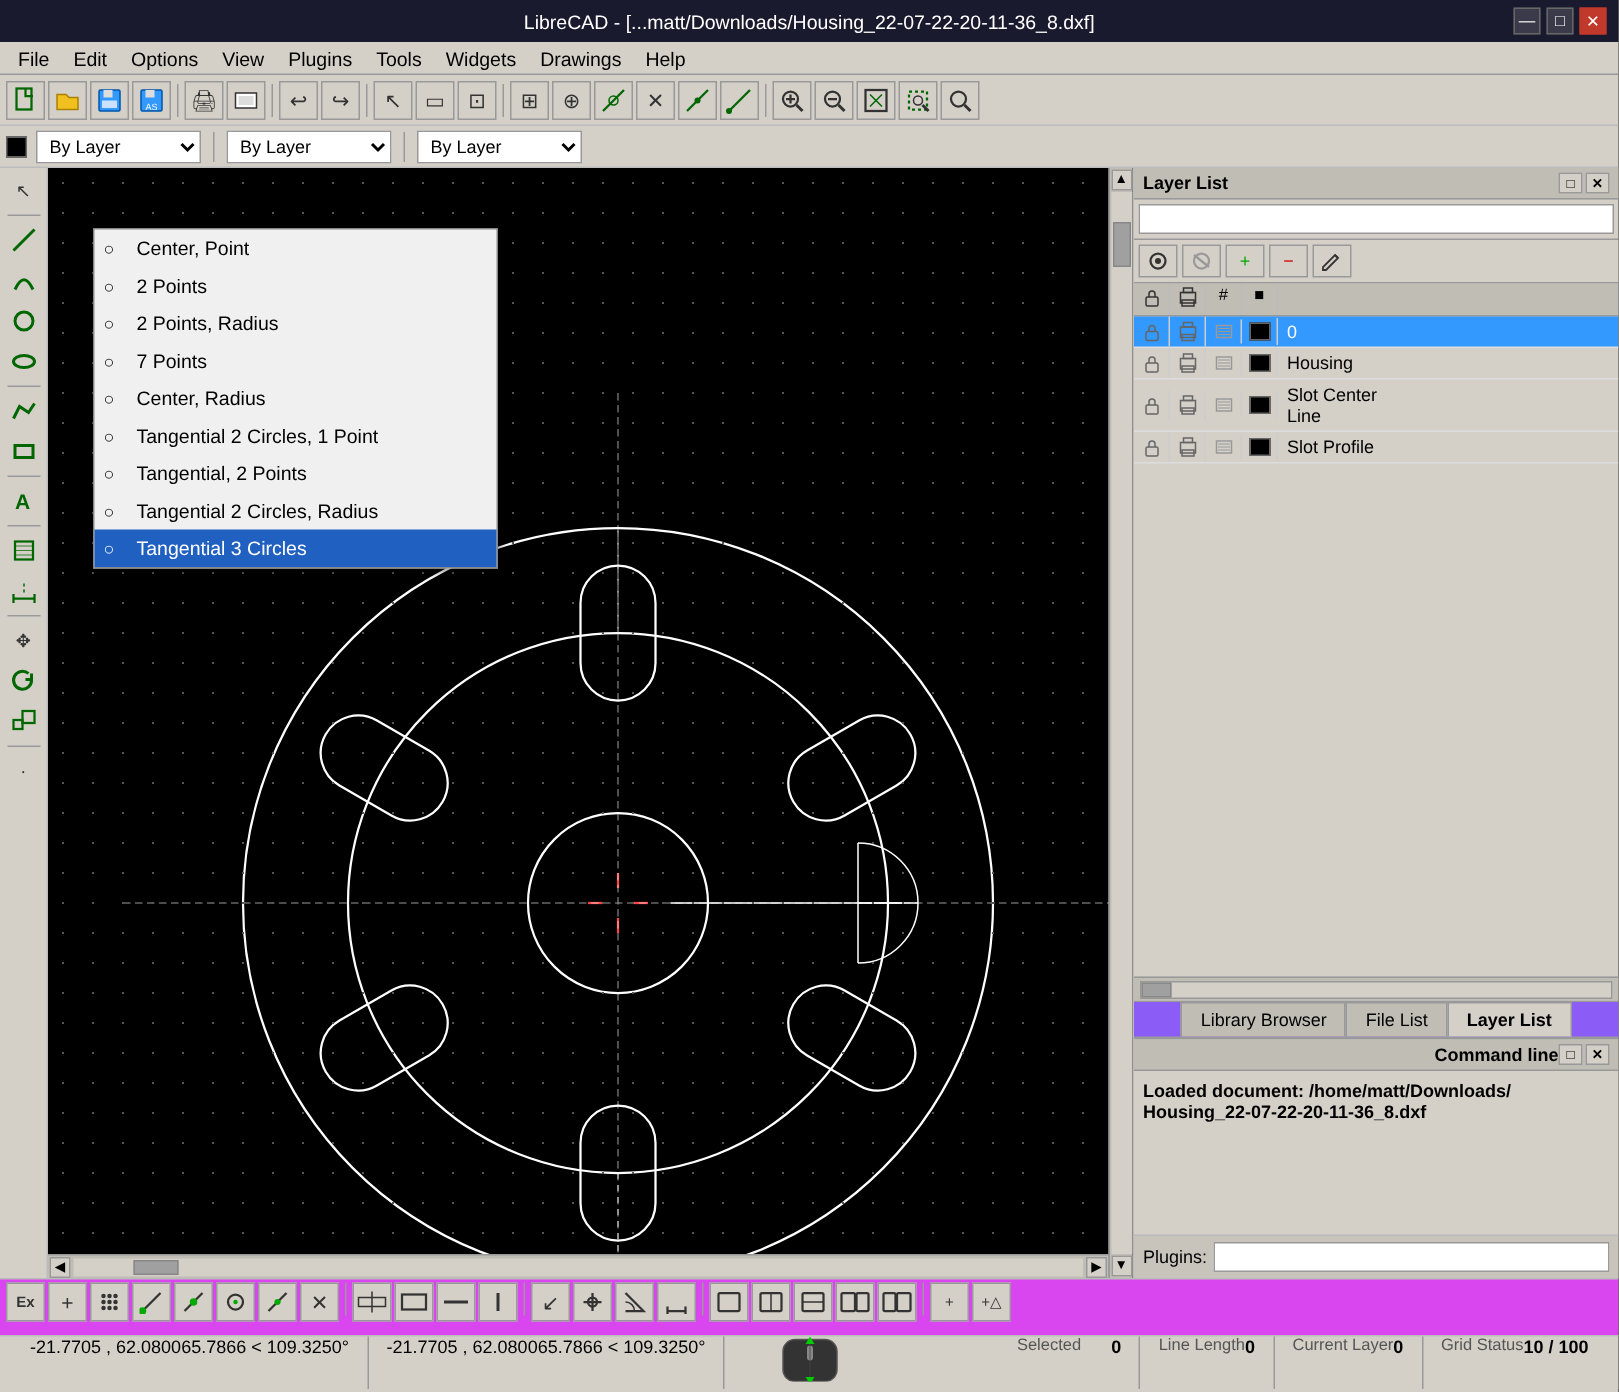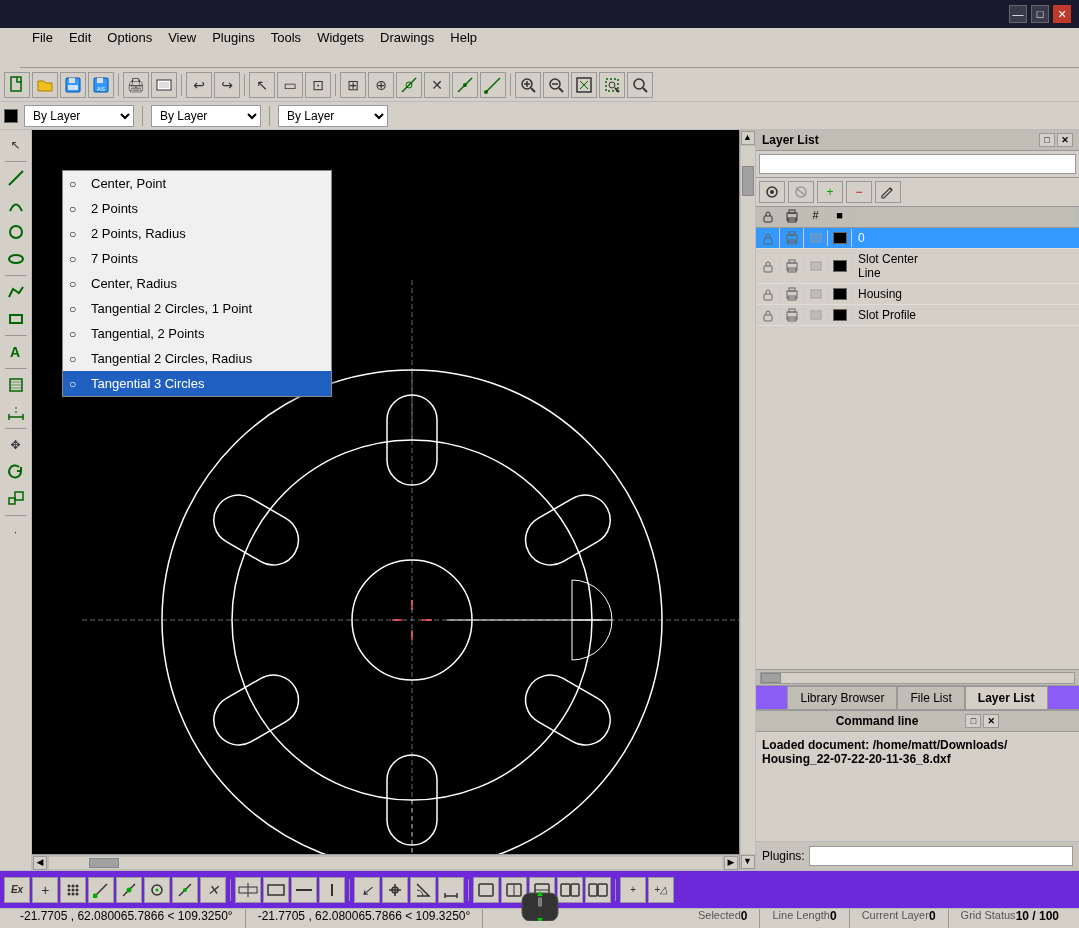--- a/index.html
+++ b/index.html
@@ -28,26 +28,25 @@
       width: 18px; height: 18px;
       display: flex; align-items: center; justify-content: center;
       cursor: pointer; font-size: 11px; border: 1px solid #666;
       background: #3a3a4a; color: white;
     }
     .title-btn.close { background: #c0392b; border-color: #c0392b; }
 
     
     #menubar {
       background: #d4d0c8;
-      height: 40px;
-      display: flex;
-      align-items: flex-start;
+      height: 22px;
+      display: flex;
+      align-items: flex-end;
       padding: 0 4px;
       border-bottom: 1px solid #999;
-      margin-left: 20px;
     }
     .menu-item {
       padding: 2px 8px;
       cursor: pointer;
       font-size: 13px;
     }
 
     
     #toolbar1 {
       background: #d4d0c8;
@@ -306,51 +305,49 @@
       display: flex;
       flex-direction: column;
     }
     #cmdline-title {
       background: #c0bdb5;
       padding: 3px 6px;
       font-weight: bold;
       font-size: 12px;
       border-bottom: 1px solid #999;
       display: flex;
-      justify-content: center;
+      justify-content: flex-end;
       align-items: center;
-      gap: 47px;
     }
     #cmdline-output {
       flex: 1;
       background: #d4d0c8;
       padding: 6px;
       font-size: 12px;
       overflow-y: auto;
       font-weight: bold;
     }
     #cmdline-input-row {
       padding: 4px 6px;
       display: flex;
       align-items: center;
       gap: 4px;
       border-top: 1px solid #bbb;
       background: #c8c4bc;
     }
 
     
     #bottomtoolbar {
-      background: #6d28d9;
+      background: #d946ef;
       height: 38px;
       display: flex;
-      align-items: center;
+      align-items: flex-start;
       padding: 2px 4px;
       gap: 2px;
       border-top: 1px solid #bbb;
-      font-style: italic;
     }
 
     
     #statusbar {
       background: #d4d0c8;
       height: 36px;
       border-top: 1px solid #bbb;
       display: flex;
       align-items: center;
       padding: 0 8px;
@@ -382,20 +379,21 @@
       position: absolute;
       top: 0; left: 0; right: 0; bottom: 0;
       background-image: radial-gradient(circle, #555 0.5px, transparent 0.5px);
       background-size: 20px 20px;
     }
   </style>
 </head>
 <body>
 
 <div id="titlebar">
+  <span>LibreCAD - [...matt/Downloads/Housing_22-07-22-20-11-36_8.dxf]</span>
   <div id="titlebar-controls">
     <div class="title-btn">—</div>
     <div class="title-btn">□</div>
     <div class="title-btn close">✕</div>
   </div>
 </div>
 
 <div id="menubar">
   <div class="menu-item">File</div>
   <div class="menu-item">Edit</div>
@@ -826,21 +824,21 @@
             <svg width="12" height="10">
                 <rect x="1" y="1" width="10" height="8" fill="none" stroke="#999" stroke-width="1"></rect>
                 <line x1="2" y1="3" x2="10" y2="3" stroke="#999" stroke-width="0.7"></line>
                 <line x1="2" y1="5" x2="10" y2="5" stroke="#999" stroke-width="0.7"></line>
                 <line x1="2" y1="7" x2="10" y2="7" stroke="#999" stroke-width="0.7"></line>
               </svg>
           </div>
           <div class="lr-cell">
             <div class="color-box" style="background:#000;"></div>
           </div>
-          <div class="lr-name">Slot Center<br>Line</div>
+          <div class="lr-name">Housing</div>
         </div>
 
         <div class="layer-row">
           <div class="lr-cell">
             <svg width="12" height="14">
                 <rect x="2" y="7" width="8" height="6" rx="1" fill="none" stroke="#666" stroke-width="1"></rect>
                 <path d="M4,7 L4,5 A2,2 0 0,1 8,5 L8,7" fill="none" stroke="#666" stroke-width="1"></path>
               </svg>
           </div>
           <div class="lr-cell">
@@ -854,21 +852,21 @@
             <svg width="12" height="10">
                 <rect x="1" y="1" width="10" height="8" fill="none" stroke="#999" stroke-width="1"></rect>
                 <line x1="2" y1="3" x2="10" y2="3" stroke="#999" stroke-width="0.7"></line>
                 <line x1="2" y1="5" x2="10" y2="5" stroke="#999" stroke-width="0.7"></line>
                 <line x1="2" y1="7" x2="10" y2="7" stroke="#999" stroke-width="0.7"></line>
               </svg>
           </div>
           <div class="lr-cell">
             <div class="color-box" style="background:#000;"></div>
           </div>
-          <div class="lr-name">Housing</div>
+          <div class="lr-name">Slot Center<br>Line</div>
         </div>
 
         <div class="layer-row">
           <div class="lr-cell">
             <svg width="12" height="14">
                 <rect x="2" y="7" width="8" height="6" rx="1" fill="none" stroke="#666" stroke-width="1"></rect>
                 <path d="M4,7 L4,5 A2,2 0 0,1 8,5 L8,7" fill="none" stroke="#666" stroke-width="1"></path>
               </svg>
           </div>
           <div class="lr-cell">
@@ -1064,21 +1062,21 @@
 <div id="statusbar">
   <div class="status-section" style="min-width:160px;">
     <div>-21.7705 , 62.0800</div>
     <div>65.7866 &lt; 109.3250°</div>
   </div>
   <div class="status-section" style="min-width:160px;">
     <div>-21.7705 , 62.0800</div>
     <div>65.7866 &lt; 109.3250°</div>
   </div>
   <div style="flex:1;"></div>
-  <div class="status-section" style="text-align:left;">
+  <div class="status-section" style="text-align:left;gap:20px;">
     <div class="status-label">Selected</div>
     <div class="status-value">0</div>
   </div>
   <div class="status-section" style="text-align:center;">
     <div class="status-label">Line Length</div>
     <div class="status-value">0</div>
   </div>
   <div class="status-section" style="text-align:center;">
     <div class="status-label">Current Layer</div>
     <div class="status-value">0</div>

